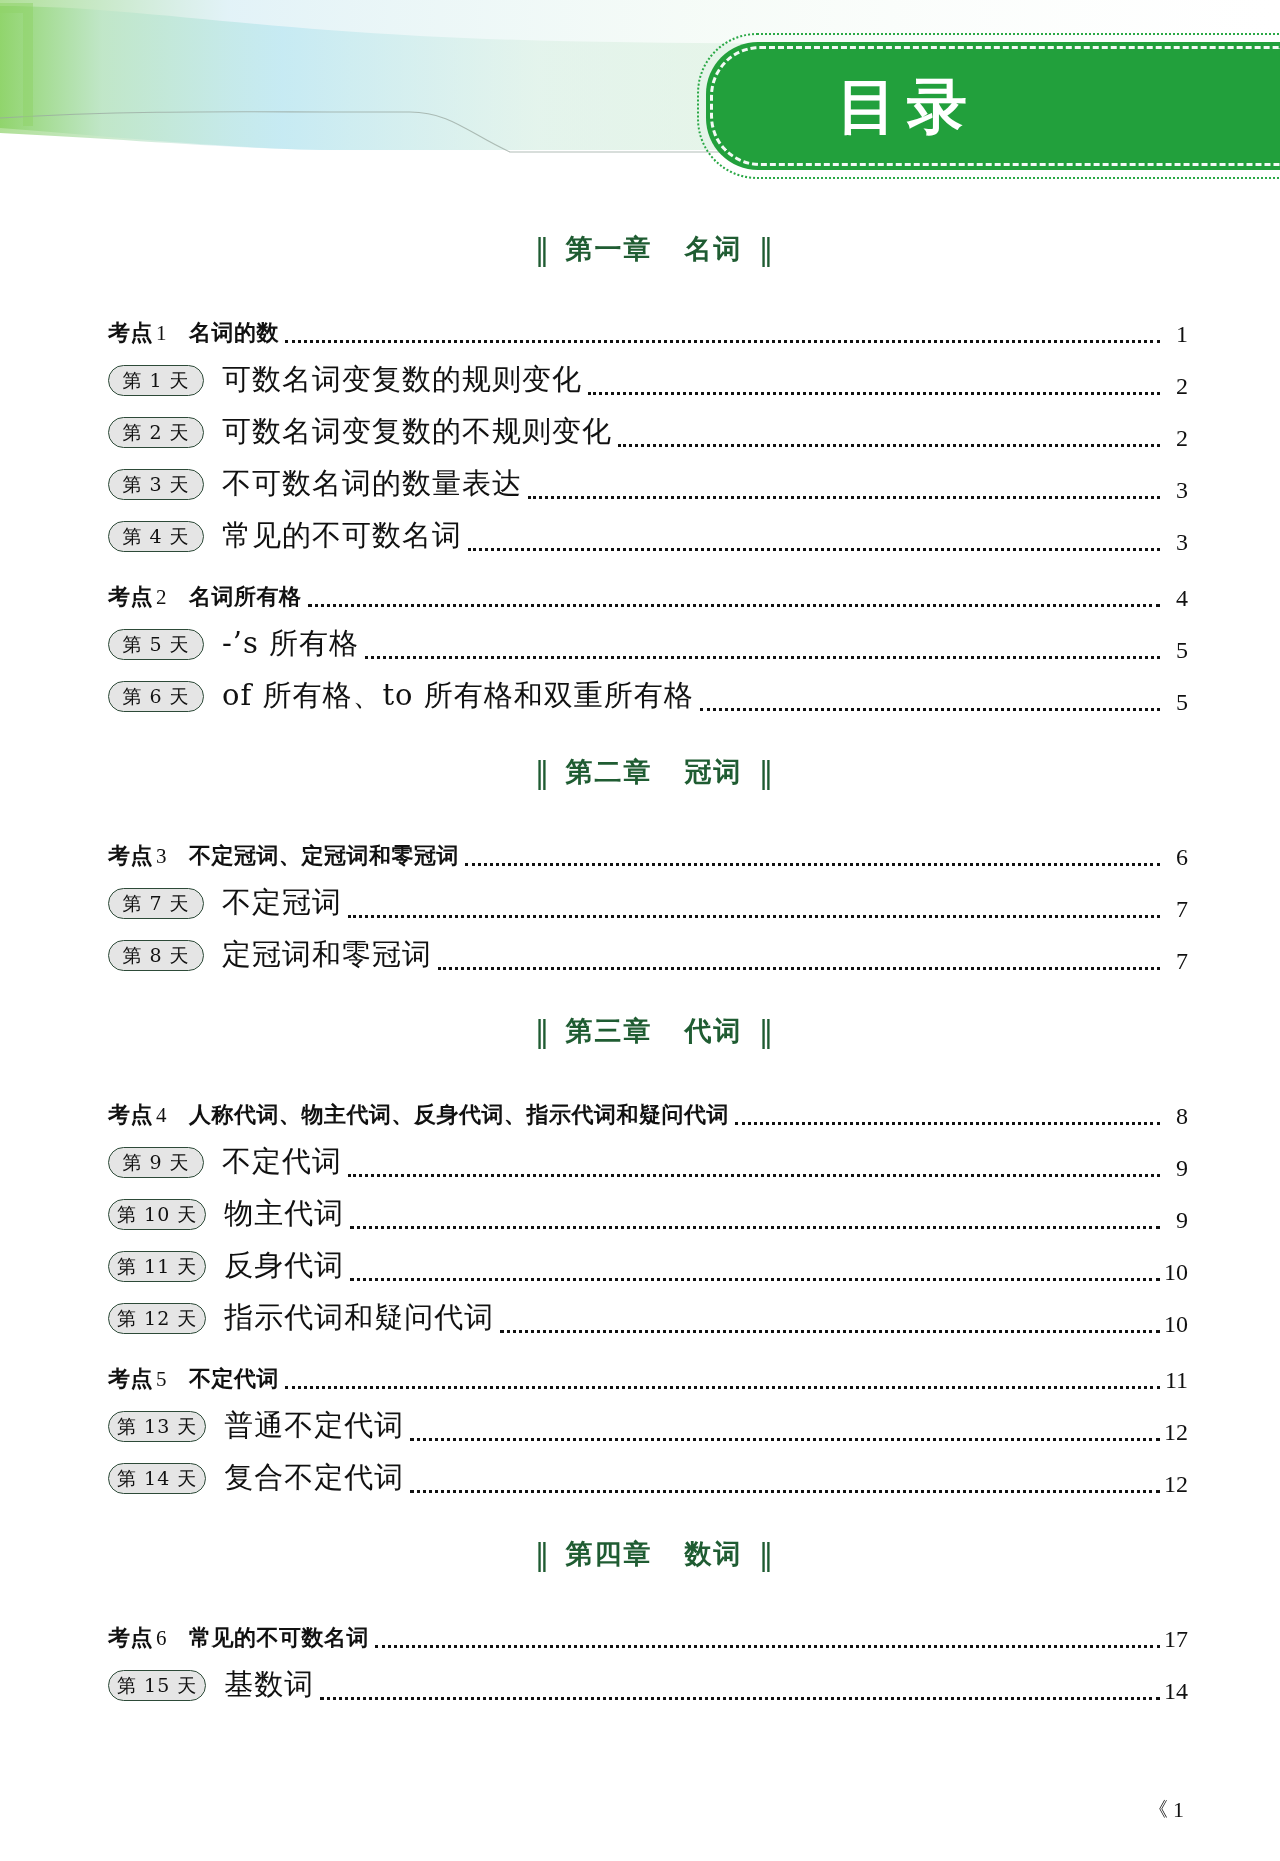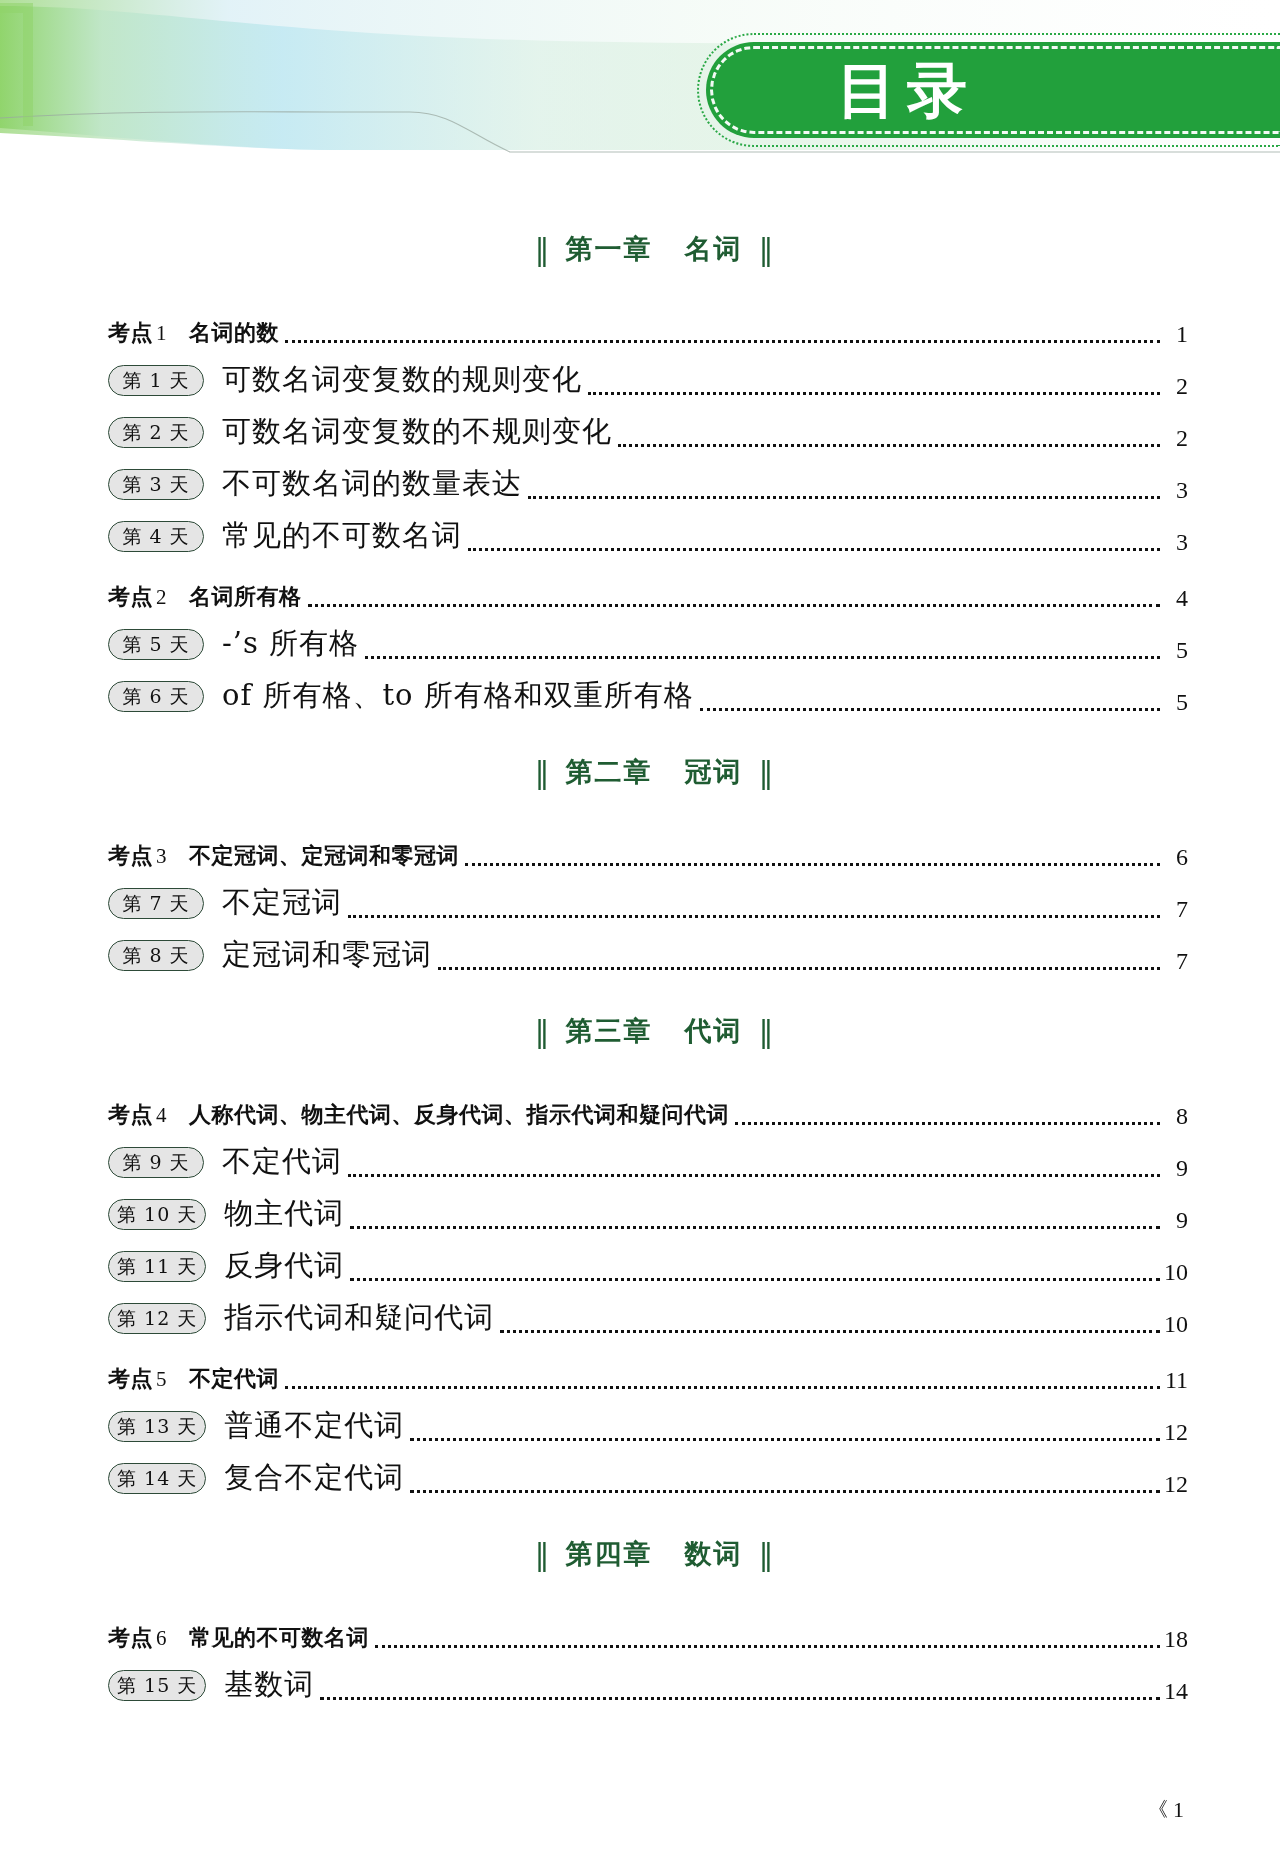--- a/index.html
+++ b/index.html
@@ -17,21 +17,21 @@
     overflow:hidden;
   }
   .ribbon-wrap{
     position:absolute;left:0;top:0;width:1280px;height:185px;
   }
   .ribbon-svg{display:block;}
 
   .title-badge{
     position:absolute;
     left:706px;top:42px;
-    width:574px;height:96px;
+    width:574px;height:128px;
     background:#22a03c;
     border-radius:52px 0 0 52px;
     box-sizing:border-box;
     display:flex;align-items:center;
   }
   .title-badge .stitch{
     position:absolute;left:4px;top:4px;right:0;bottom:4px;
     border:3px dashed #ffffff;
     border-right:none;
     border-radius:50px 0 0 50px;
@@ -342,21 +342,21 @@
       <span class="pill">第 14 天</span>
       <span class="entry-title">复合不定代词</span>
       <span class="leader"></span>
       <span class="pnum">12</span>
     </div>
     <div class="chapter"><span class="bar">‖</span><span class="ctitle">第四章</span><span class="cname">数词</span><span class="bar">‖</span></div>
     <div class="row kp">
       <span class="kp-label">考点<span class="kp-num">6</span></span>
       <span class="kp-title">常见的不可数名词</span>
       <span class="leader"></span>
-      <span class="pnum">18</span>
+      <span class="pnum">17</span>
     </div>
     <div class="row">
       <span class="pill">第 15 天</span>
       <span class="entry-title">基数词</span>
       <span class="leader"></span>
       <span class="pnum">14</span>
     </div>
   </div>
 
 <div class="footer">

